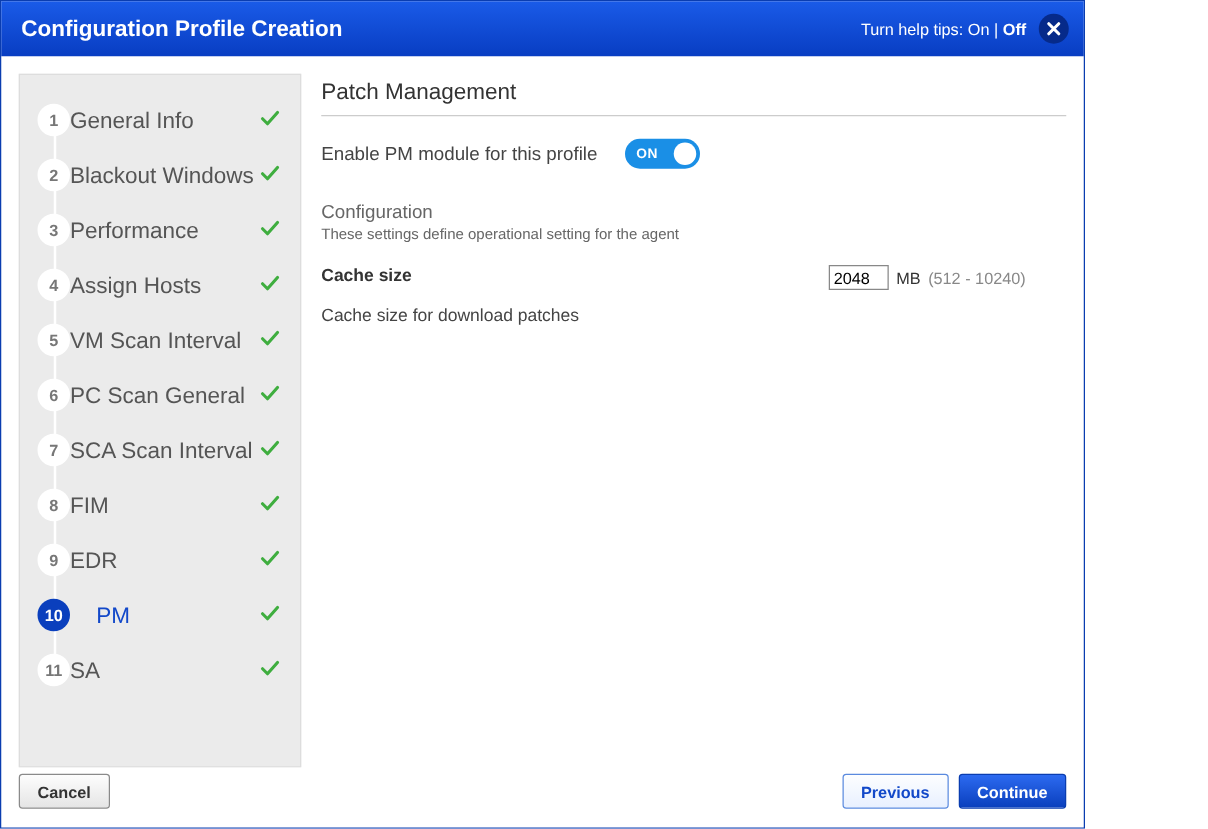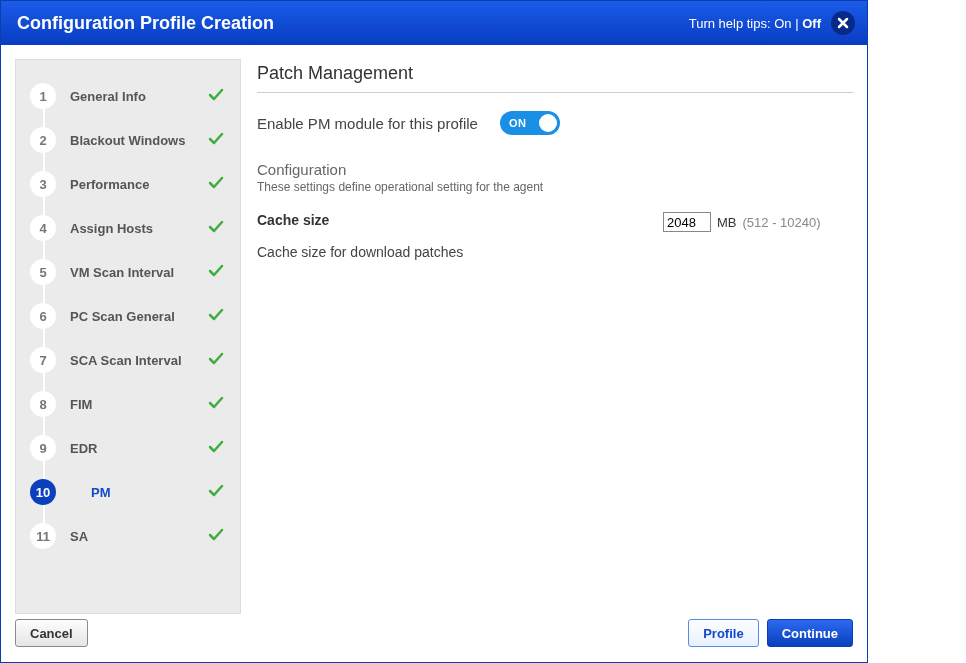--- a/index.html
+++ b/index.html
@@ -12,21 +12,21 @@
   .help-tips .off { font-weight:bold; }
   .close-btn { width:24px; height:24px; border-radius:12px; background:#062a8a; color:#fff; display:flex; align-items:center; justify-content:center; cursor:pointer; font-weight:bold; font-size:14px; }
   .body { flex:1; display:flex; padding:14px 14px 0 14px; gap:16px; overflow:hidden; }
   .steps { width:226px; background:#ebebeb; border:1px solid #ddd; padding:14px 12px 12px 12px; }
   .steps h2 { font-size:18px; font-weight:bold; margin:0 0 14px 2px; color:#333; }
   .step-list { position:relative; margin:0; padding:0; list-style:none; }
   .step-list::before { content:""; position:absolute; left:15px; top:14px; bottom:14px; width:2px; background:#fff; }
   .step-item { position:relative; display:flex; align-items:center; height:44px; cursor:pointer; }
   .step-num { width:26px; height:26px; border-radius:13px; background:#fff; color:#777; font-weight:bold; display:flex; align-items:center; justify-content:center; font-size:13px; z-index:1; margin-left:2px; }
   .step-item.active .step-num { background:#0a3fbd; color:#fff; }
-  .step-label { margin-left:14px; font-weight:bold; color:#555; font-size:13px; flex:1; }
+  .step-label { font-weight:normal; color:#555; font-size:18px; flex:1; }
   .step-item.active .step-label { color:#1248c9;padding-left:21px; }
   .step-check { margin-right:4px; }
   .main { flex:1; display:flex; flex-direction:column; padding-top:4px; }
   .main h2 { font-size:18px; font-weight:normal; color:#333; margin:0 0 8px 0; }
   .hr { border-top:1px solid #ccc; margin-bottom:18px; }
   .enable-row { display:flex; align-items:center; gap:22px; margin-bottom:26px; font-size:15px; color:#444; }
   .toggle { position:relative; width:60px; height:24px; border-radius:12px; background:#1a8fe6; cursor:pointer; display:flex; align-items:center; }
   .toggle .knob { position:absolute; right:3px; width:18px; height:18px; border-radius:9px; background:#fff; }
   .toggle .lbl { color:#fff; font-weight:bold; font-size:11px; margin-left:9px; letter-spacing:0.5px; }
   .section-title { font-size:15px; color:#666; margin-bottom:2px; }
@@ -178,16 +178,16 @@
             <span class="range">(512 - 10240)</span>
           </div>
         </div>
       </div>
     </div>
   </div>
 
   <div class="footer">
     <button class="btn">Cancel</button>
     <div class="spacer"></div>
-    <button class="btn secondary">Profile</button>
+    <button class="btn secondary">Previous</button>
     <button class="btn primary">Continue</button>
   </div>
 </div>
 
 </body></html>

